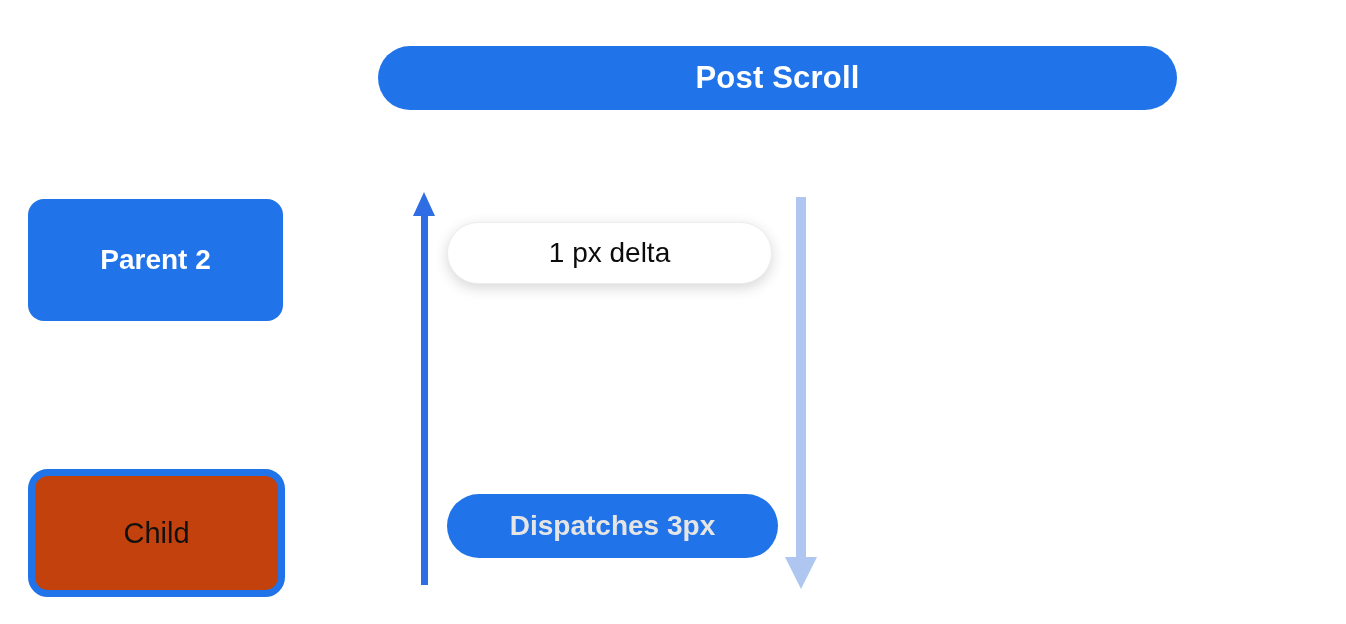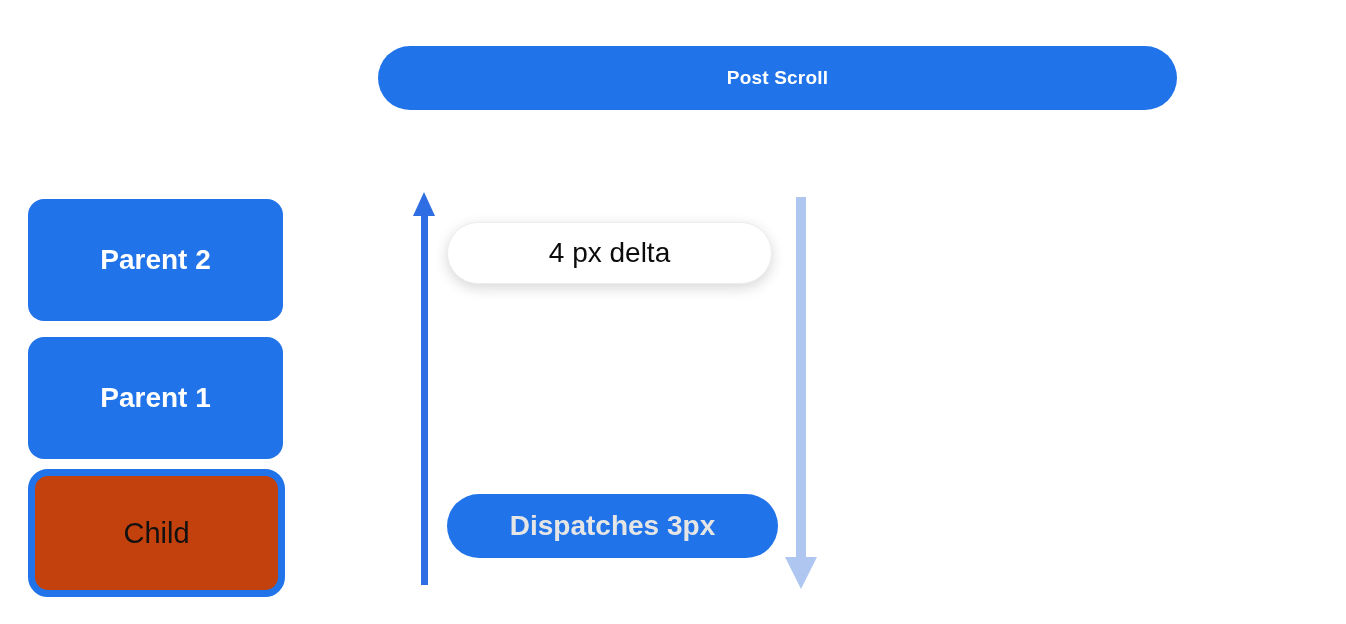--- a/index.html
+++ b/index.html
@@ -22,21 +22,21 @@
     left: 378px;
     top: 46px;
     width: 799px;
     height: 64px;
     background: #2073e8;
     border-radius: 32px;
     display: flex;
     align-items: center;
     justify-content: center;
     color: #ffffff;
-    font-size: 19px;
+    font-size: 31px;
     font-weight: 700;
     letter-spacing: 0.2px;
   }
 
   
   .box {
     position: absolute;
     left: 28px;
     width: 255px;
     display: flex;
@@ -132,30 +132,29 @@
 </style>
 </head>
 <body>
 
 <div class="canvas">
 
   <div class="banner">Post Scroll</div>
 
   <div class="box filled parent-2">Parent 2</div>
 
-  <div class="box filled parent-1">Parent 1</div>
 
   <div class="box outlined">Child</div>
 
   <div class="arrow-up">
     <div class="head"></div>
     <div class="shaft"></div>
   </div>
 
-  <div class="pill delta">4 px delta</div>
+  <div class="pill delta">1 px delta</div>
 
   <div class="arrow-down">
     <div class="shaft"></div>
     <div class="head"></div>
   </div>
 
   <div class="pill dispatch">Dispatches 3px</div>
 
 </div>
 

